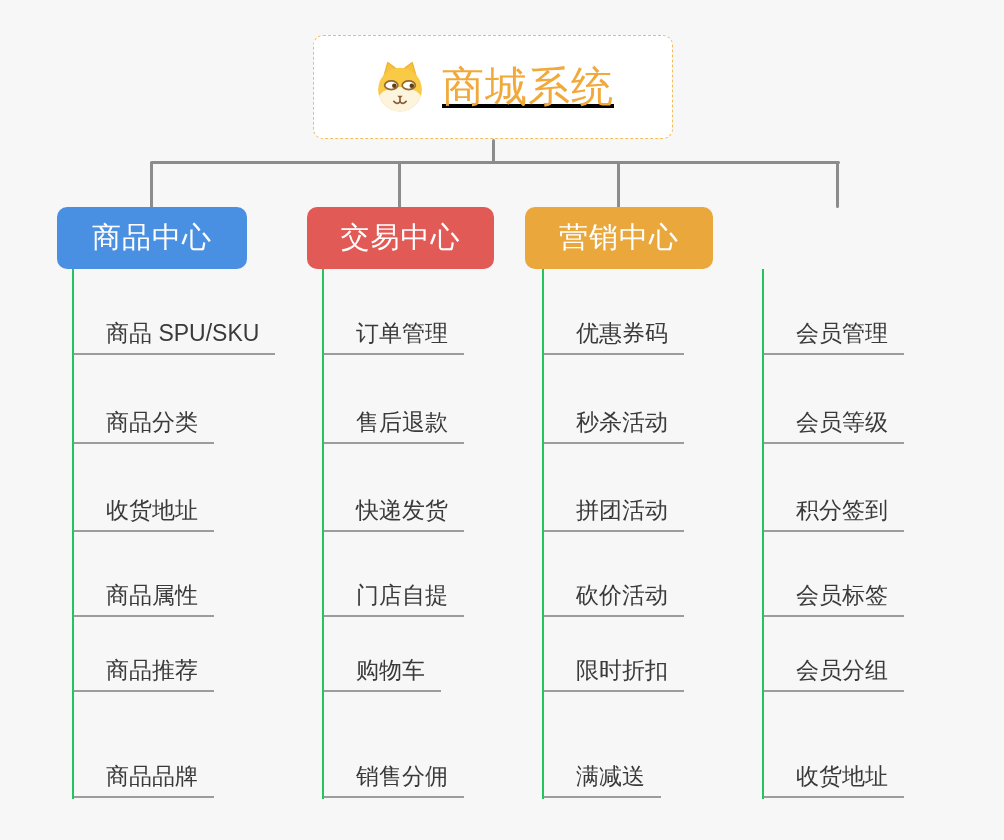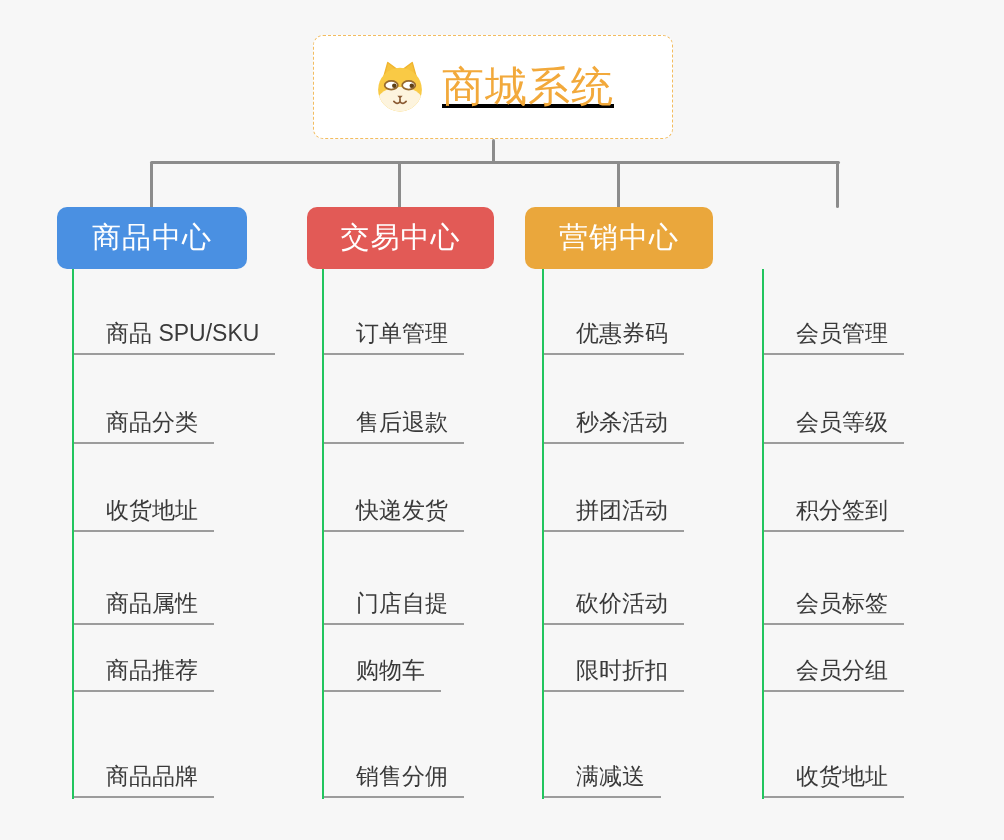--- a/index.html
+++ b/index.html
@@ -39,21 +39,21 @@
   .column { position:absolute; top:269px; height:530px; border-left:2px solid #22c55e; }
   .c0 { left:72px; } .c1 { left:322px; } .c2 { left:542px; } .c3 { left:762px; }
 
   .leaf {
     position:absolute; left:0; white-space:nowrap;
     font-size:23px; line-height:28px; color:#3a3a3a;
     padding:0 16px 6px 32px;
     border-bottom:2px solid #9c9c9c;
   }
   .r0 { top:50px; } .r1 { top:139px; } .r2 { top:227px; }
-  .r3 { top:320px;text-align:center; } .r4 { top:387px; } .r5 { top:493px; }
+  .r3 { top:312px;text-align:center; } .r4 { top:387px; } .r5 { top:493px; }
 </style>
 </head>
 <body>
 
 <div class="canvas">
 
   <div class="root" style="border-color: rgb(243, 188, 94); text-decoration: underline;">
     <svg class="dog-icon" viewBox="0 0 64 64" aria-hidden="true">
       <polygon points="13,22 18,4 30,13" fill="#f6c23d" stroke="#f0b42e" stroke-width="1.5" stroke-linejoin="round"></polygon>
       <polygon points="51,22 46,4 34,13" fill="#f6c23d" stroke="#f0b42e" stroke-width="1.5" stroke-linejoin="round"></polygon>

